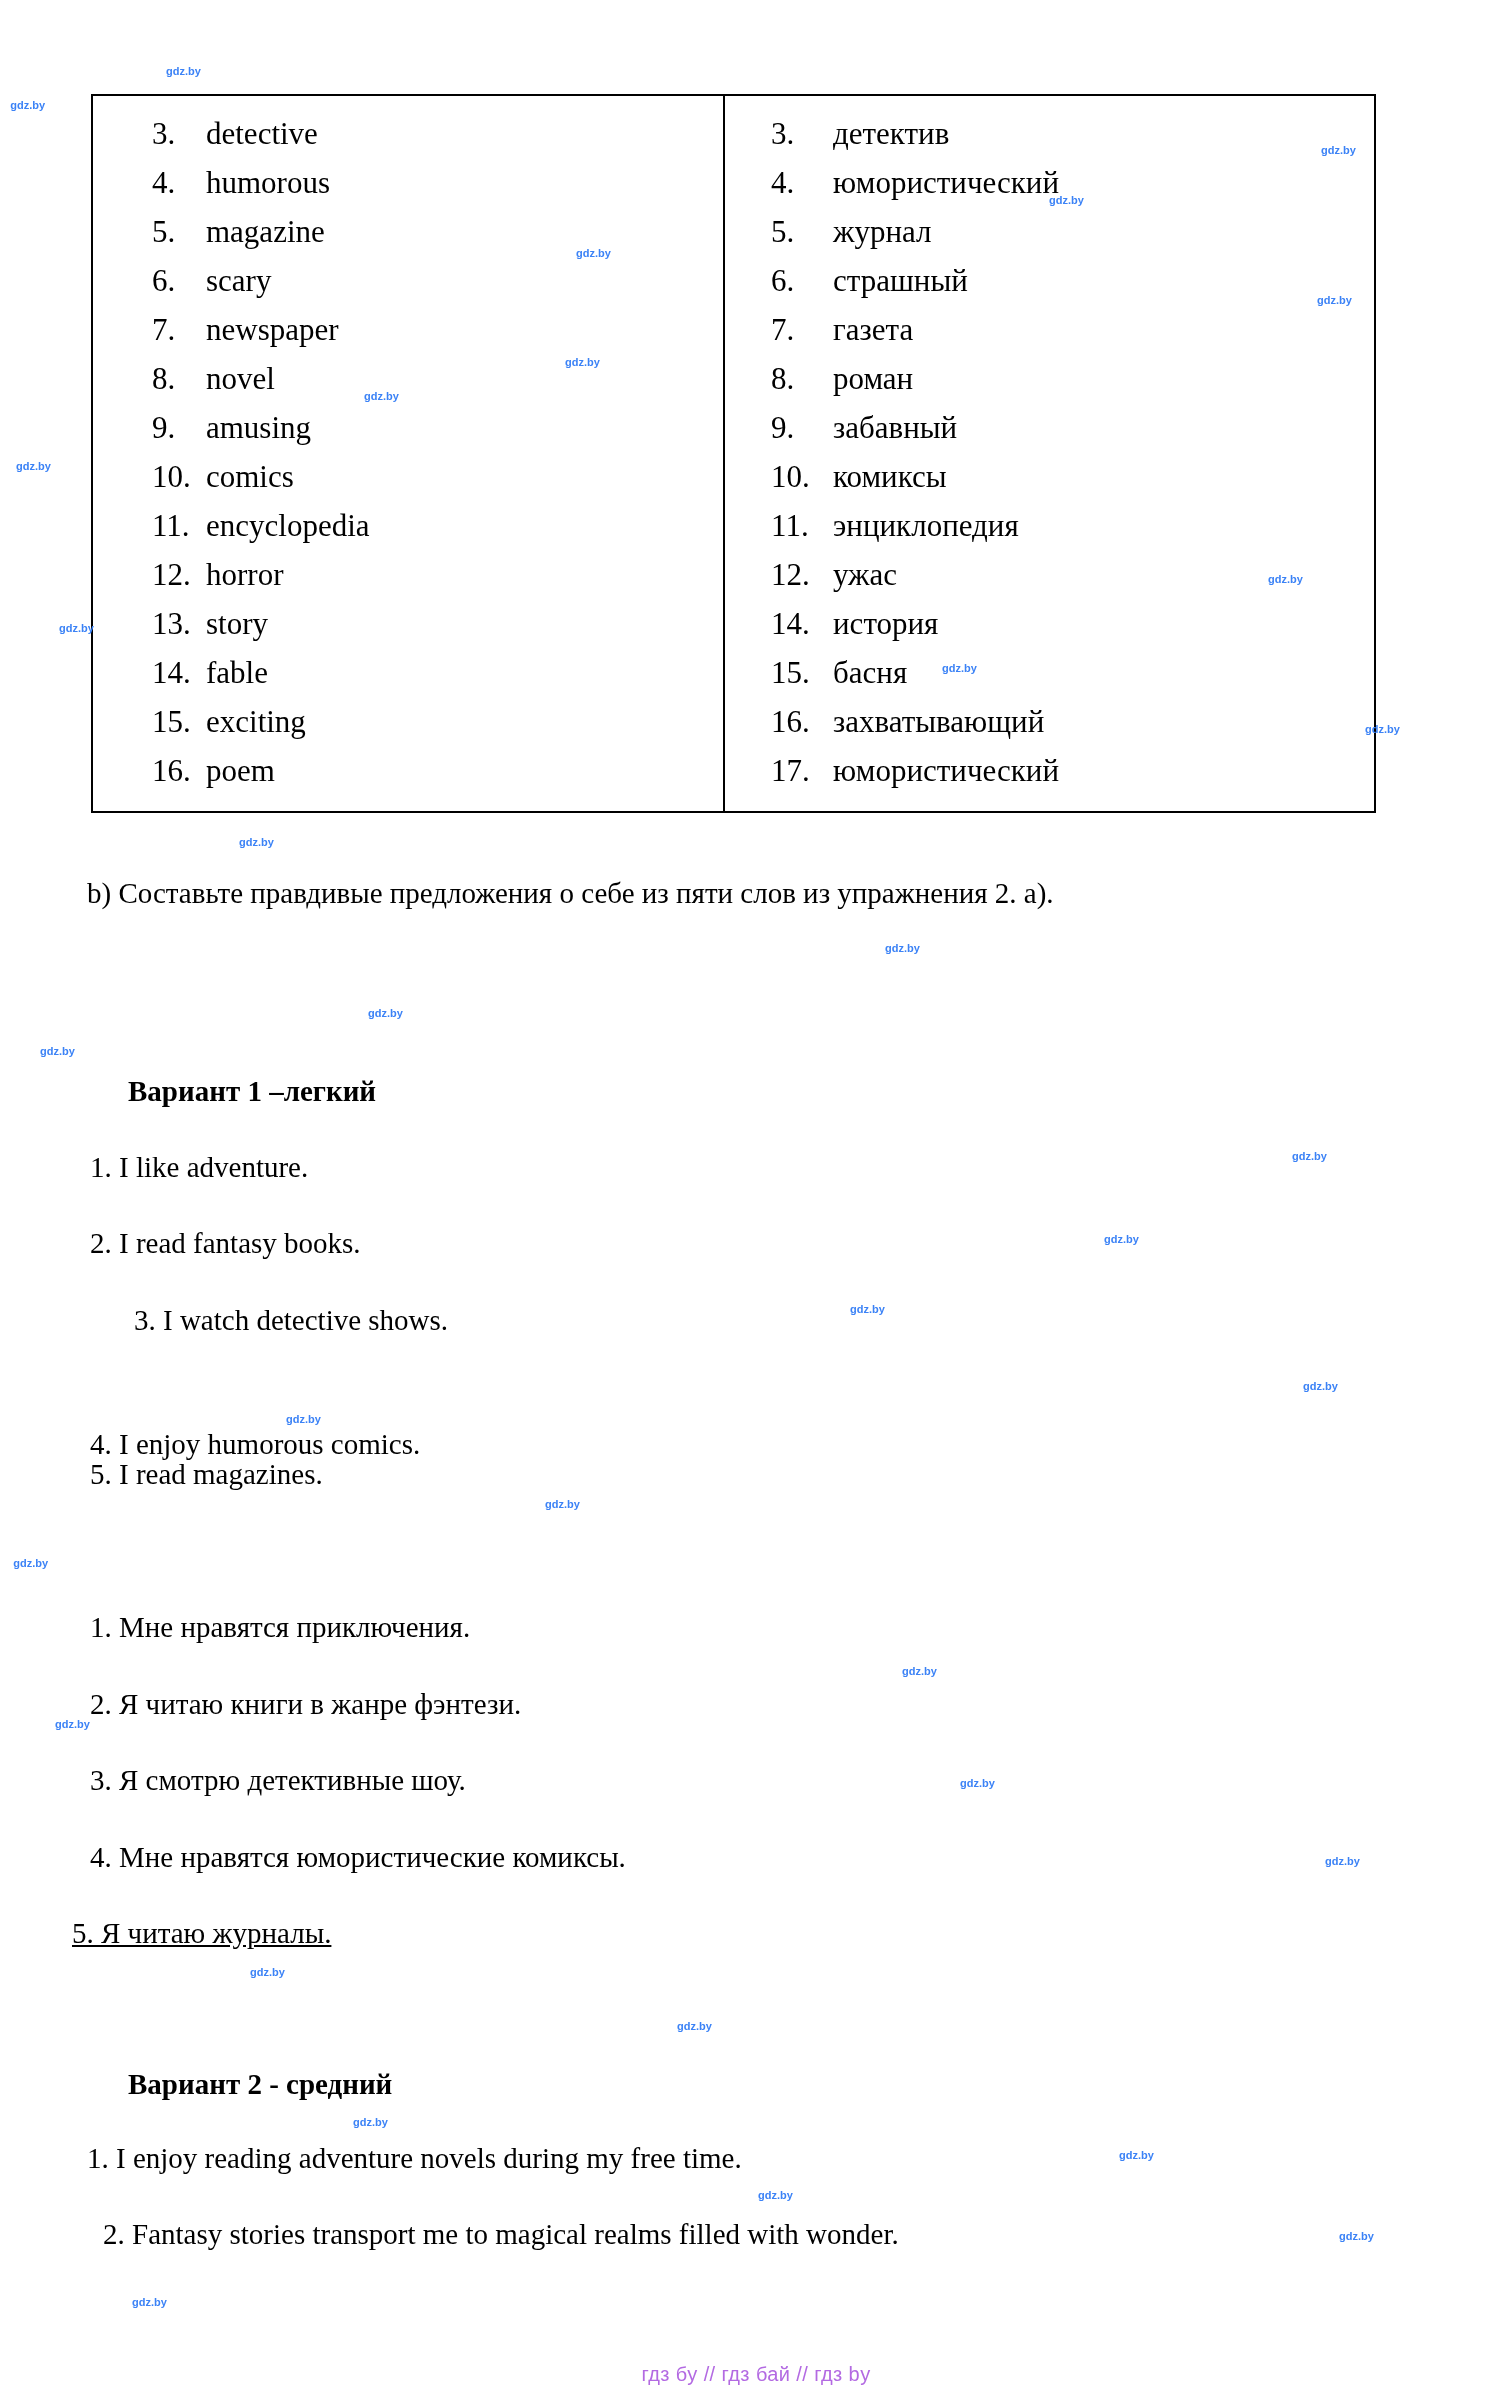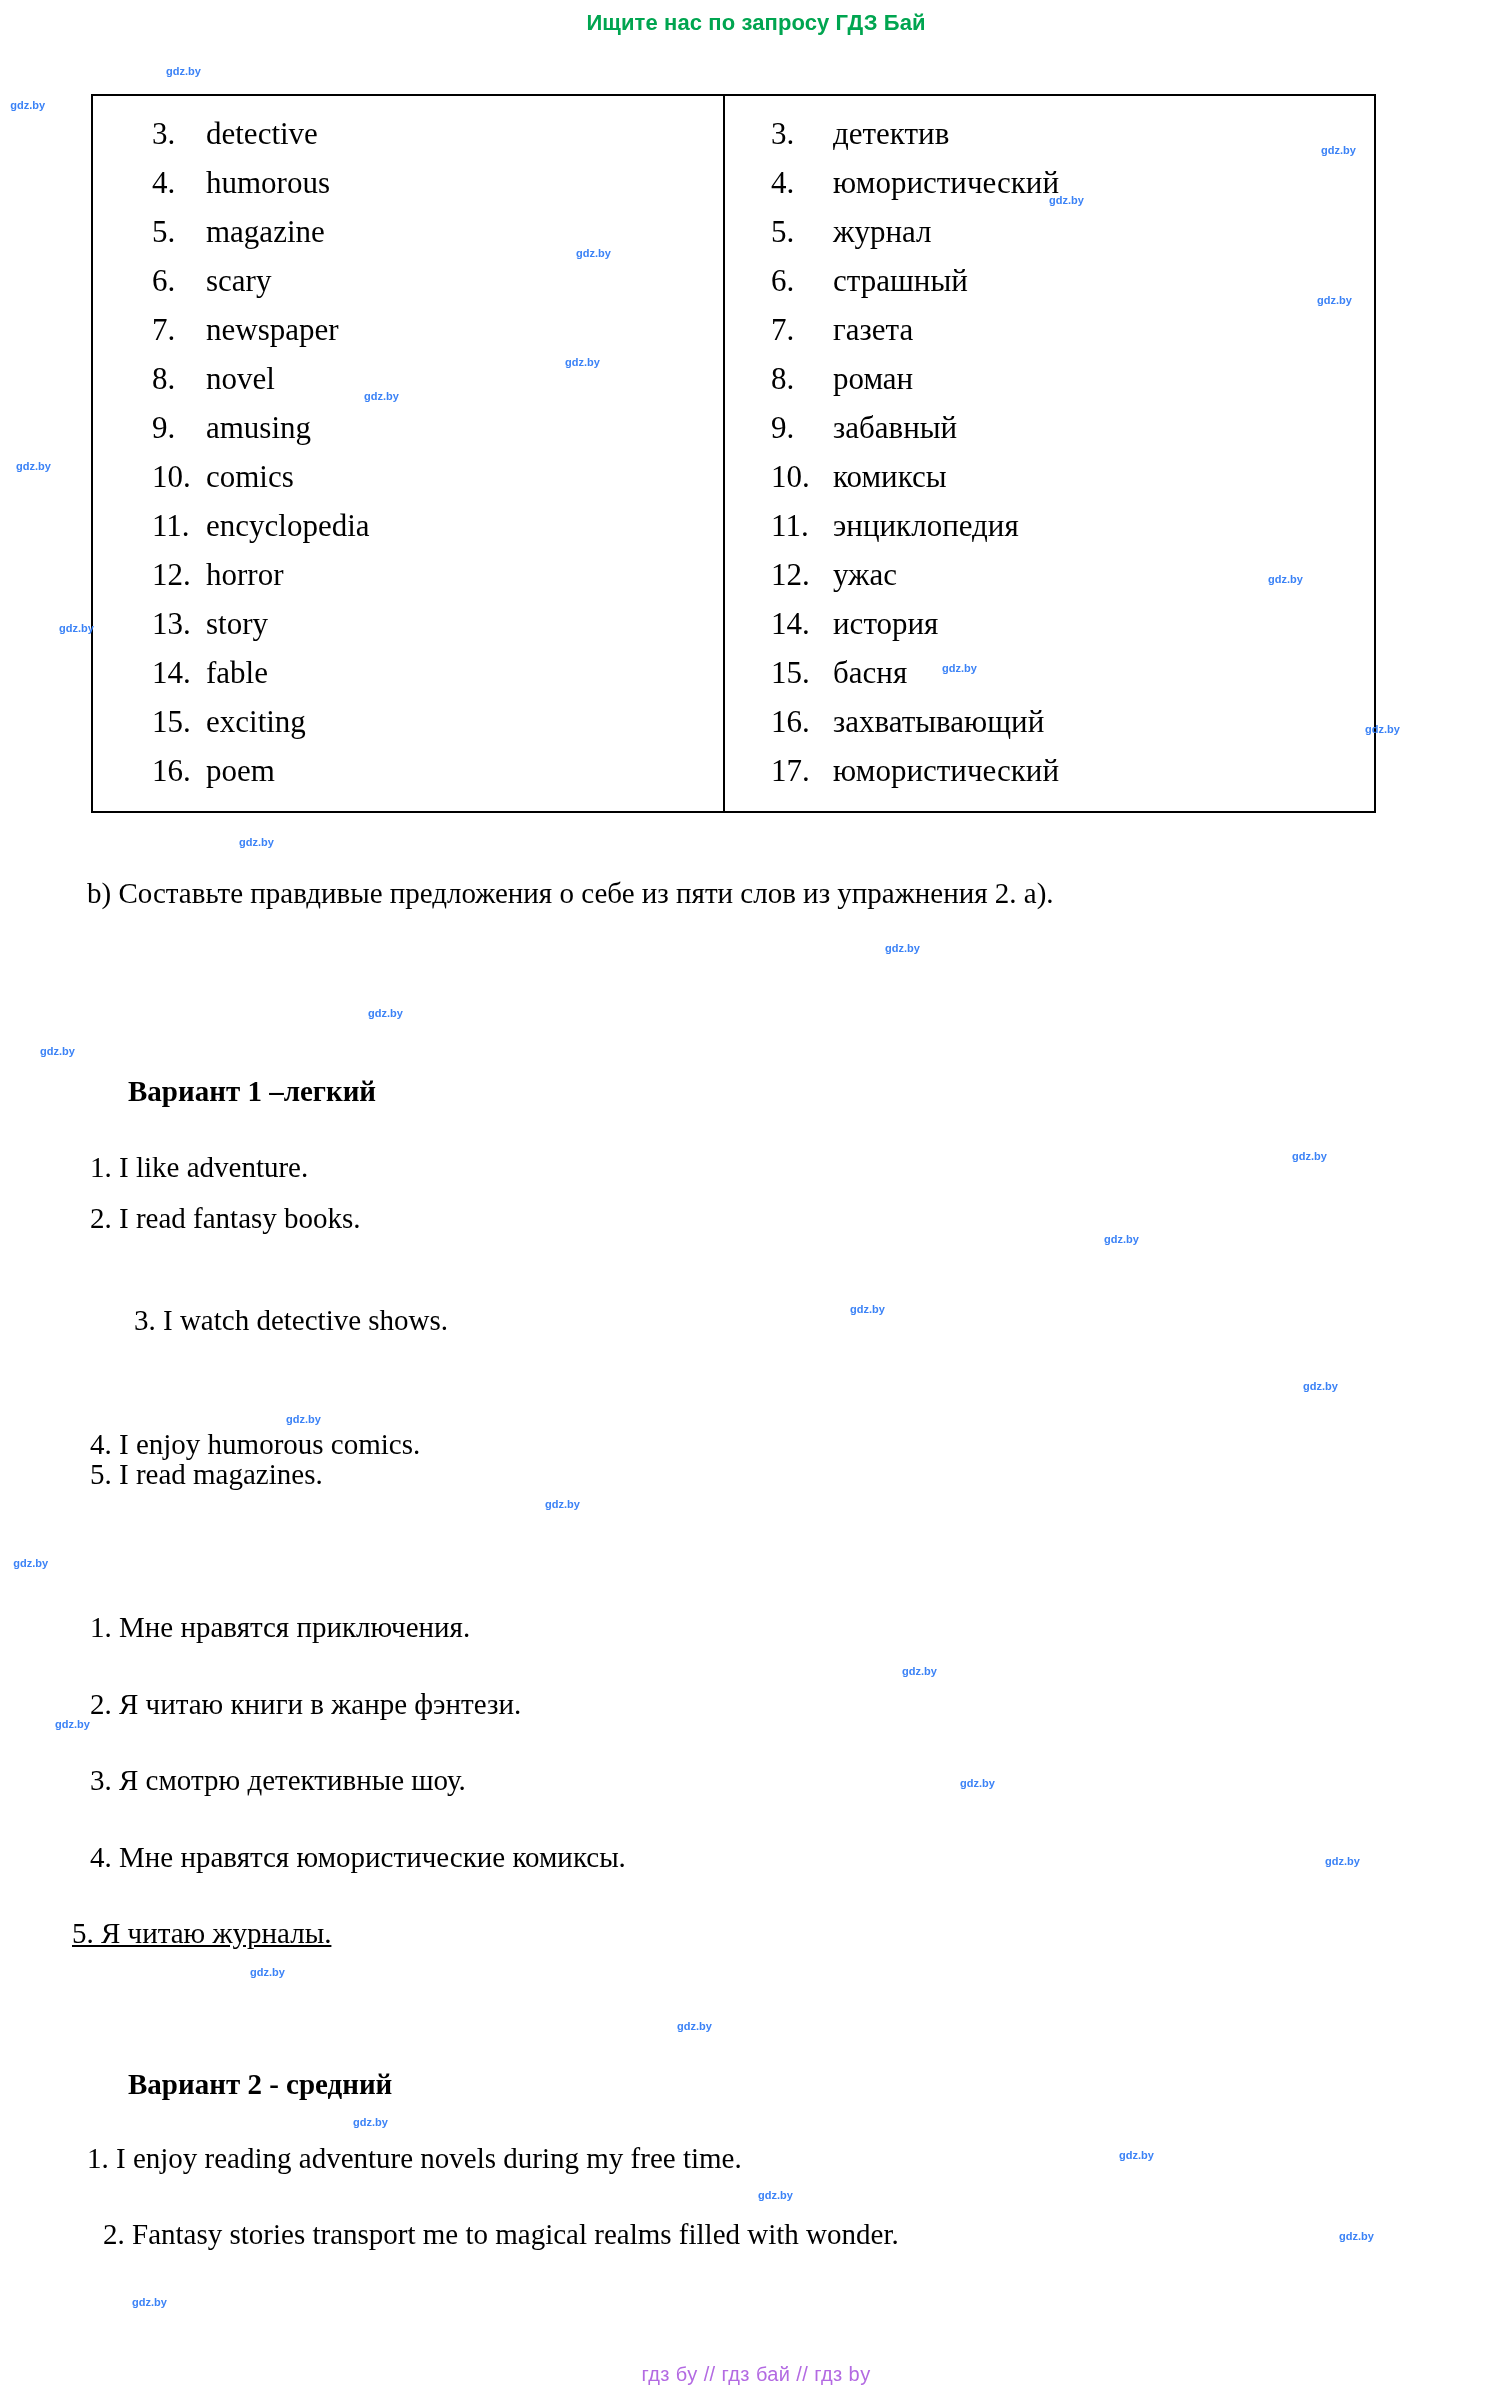--- a/index.html
+++ b/index.html
@@ -110,21 +110,20 @@
     font-size: 20px;
     color: #b36ae2;
     letter-spacing: 0.4px;
   }
 </style>
 </head>
 <body>
 
 <div class="page">
 
-  <div class="top-banner">Ищите нас по запросу ГДЗ Бай</div>
 
   <div class="word-table">
     <div class="col col-left">
       <div class="wrow">
           <span class="wnum">3.</span>
           <span>detective</span>
         </div>
       <div class="wrow">
           <span class="wnum">4.</span>
           <span>humorous</span>
@@ -236,21 +235,21 @@
           <span>юмористический</span>
         </div>
     </div>
   </div>
 
   <div class="b-head">b) Составьте правдивые предложения о себе из пяти слов из упражнения 2. a).</div>
 
   <div class="para bold" style="left:88px; top:1071px;">Вариант 1 –легкий</div>
 
   <div class="para" style="left:90px; top:1147px;">1. I like adventure.</div>
-  <div class="para" style="left:90px; top:1198px;">2. I read fantasy books.</div>
+  <div class="para" style="left:90px; top:1223px;">2. I read fantasy books.</div>
   <div class="para" style="left:90px; top:1300px;margin-left:44px;">3. I watch detective shows.</div>
   <div class="para" style="left:90px; top:1424px;">4. I enjoy humorous comics.</div>
   <div class="para" style="left:90px; top:1454px;">5. I read magazines.</div>
 
   <div class="para" style="left:90px; top:1607px;">1. Мне нравятся приключения.</div>
   <div class="para" style="left:90px; top:1684px;">2. Я читаю книги в жанре фэнтези.</div>
   <div class="para" style="left:90px; top:1760px;">3. Я смотрю детективные шоу.</div>
   <div class="para" style="left:90px; top:1837px;">4. Мне нравятся юмористические комиксы.</div>
   <div class="para" style="left:72px; top:1913px;text-decoration:underline;">5. Я читаю журналы.</div>
 

